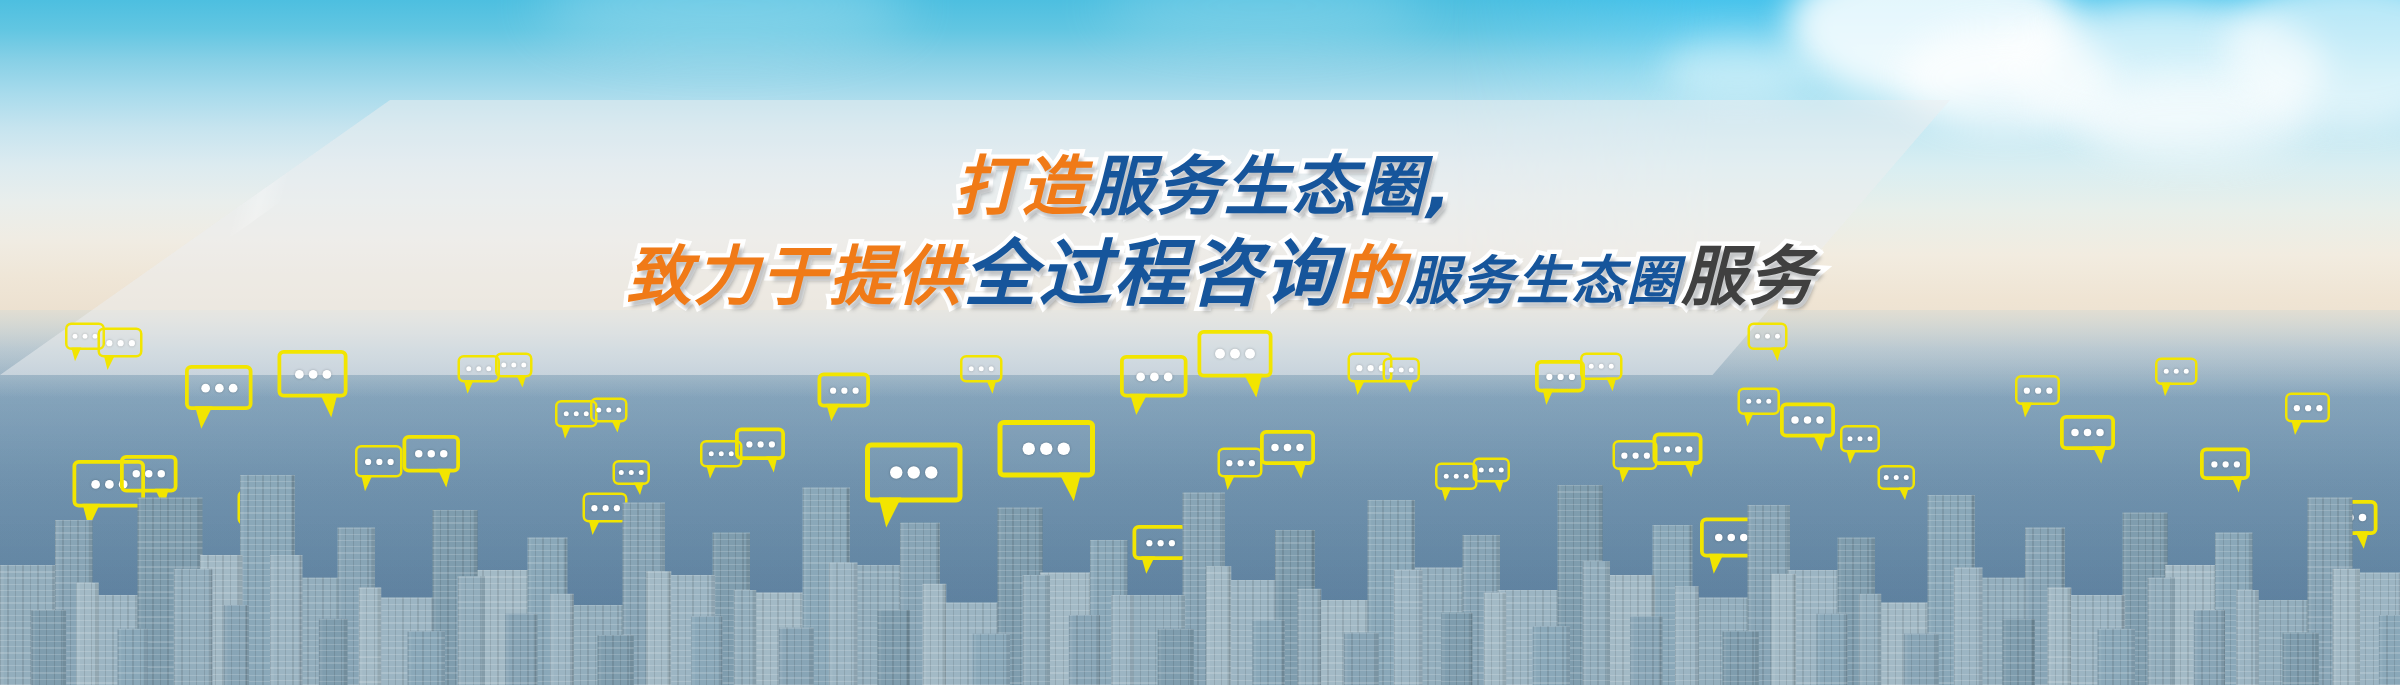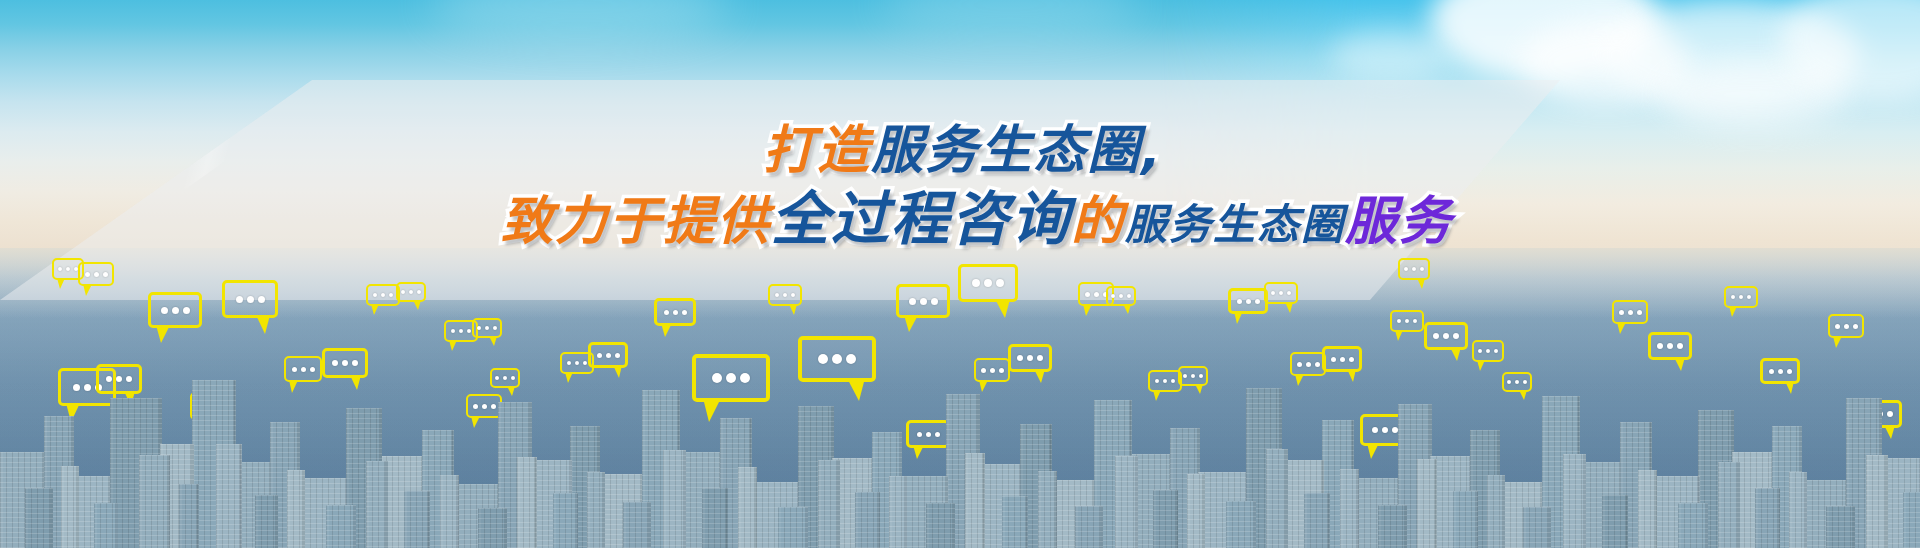--- a/index.html
+++ b/index.html
@@ -550,16 +550,16 @@
       <div class="bub tr" style="left: 1858px; top: 400px; width: 44px; height: 28px; border-color: rgb(242, 229, 0); border-width: 3px;">
         <span class="dot" style="width: 6px; height: 6px; background: rgb(255, 255, 255);"></span>
         <span class="dot" style="width: 6px; height: 6px; background: rgb(255, 255, 255);"></span>
         <span class="dot" style="width: 6px; height: 6px; background: rgb(255, 255, 255);"></span>
         <span class="tail" style="border-left: 7px solid transparent; border-right: 4px solid transparent; border-top: 14px solid rgb(242, 229, 0);"></span>
       </div>
     </div>
 
   <div class="headline">
     <div class="line l1" id="line1"><span class="seg orange " style="color: rgb(240, 122, 23);">打造</span><span class="seg blue " style="color: rgb(22, 85, 155);">服务生态圈,</span></div>
-    <div class="line l2" id="line2"><span class="seg orange sm" style="color: rgb(240, 122, 23);">致力于提供</span><span class="seg blue big" style="color: rgb(22, 85, 155);">全过程咨询</span><span class="seg orange sm" style="color: rgb(240, 122, 23);">的</span><span class="seg blue sm2" style="color: rgb(22, 85, 155);">服务生态圈</span><span class="seg blue sm" style="color: #6d28d9;">服务</span></div>
+    <div class="line l2" id="line2"><span class="seg orange sm" style="color: rgb(240, 122, 23);">致力于提供</span><span class="seg blue big" style="color: rgb(22, 85, 155);">全过程咨询</span><span class="seg orange sm" style="color: rgb(240, 122, 23);">的</span><span class="seg blue sm2" style="color: rgb(22, 85, 155);">服务生态圈</span><span class="seg blue sm" style="color: #404040;">服务</span></div>
   </div>
 
 </div>
 
 </body></html>

